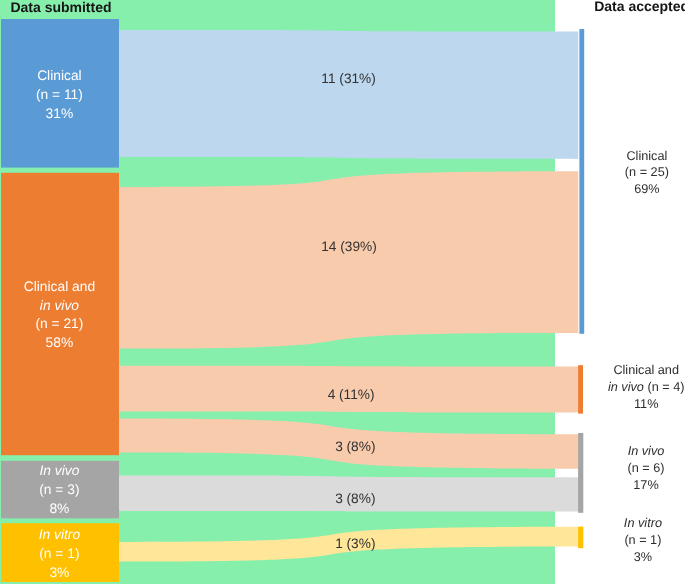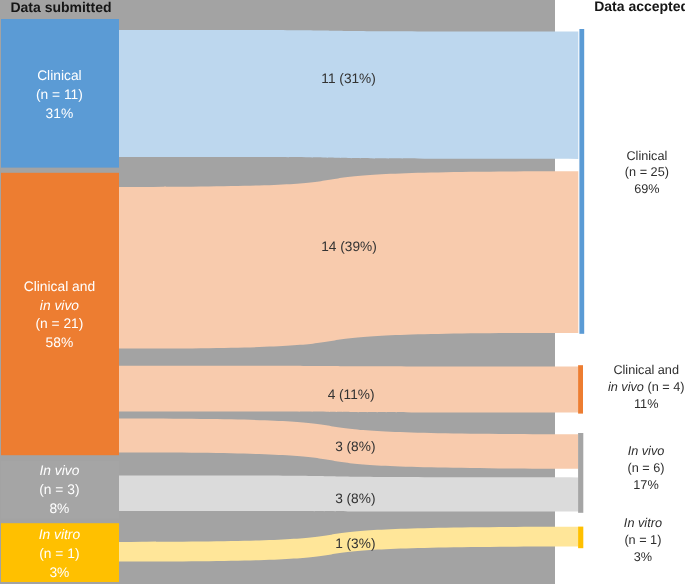--- a/index.html
+++ b/index.html
@@ -1,20 +1,20 @@
 <!DOCTYPE html>
 <html><head>
 <meta charset="utf-8">
 <title>Sankey diagram</title>
 <style>
   html, body { margin:0; padding:0; background:#ffffff; }
   body { width:685px; height:584px; overflow:hidden;
          font-family:"Liberation Sans", sans-serif;
          -webkit-font-smoothing:antialiased; text-rendering:geometricPrecision; }
-  #stage { position:relative; width:555px; height:584px; background:#a3a3a3; }
+  #stage { position:relative; width:555px; height:584px; background:#86efac; }
   svg { position:absolute; left:0; top:0; }
   .hdr { font-weight:bold; font-size:14px; fill:#161616; }
 </style>
 </head>
 <body>
 
 <div id="stage">
   <svg id="sk" width="685" height="584">
     <text id="hdrL" class="hdr" x="10.4" y="11.7">Data submitted</text>
     <text id="hdrR" class="hdr" x="594.2" y="11.25">Data accepted</text>

